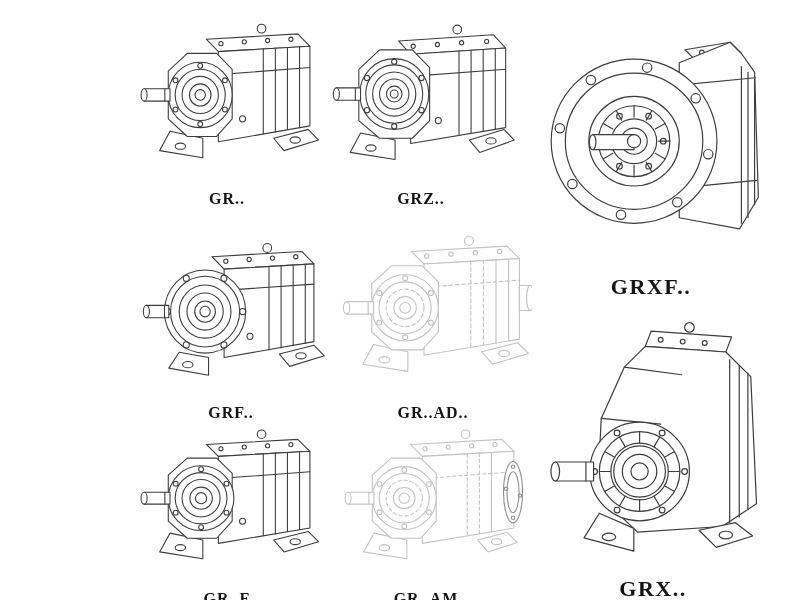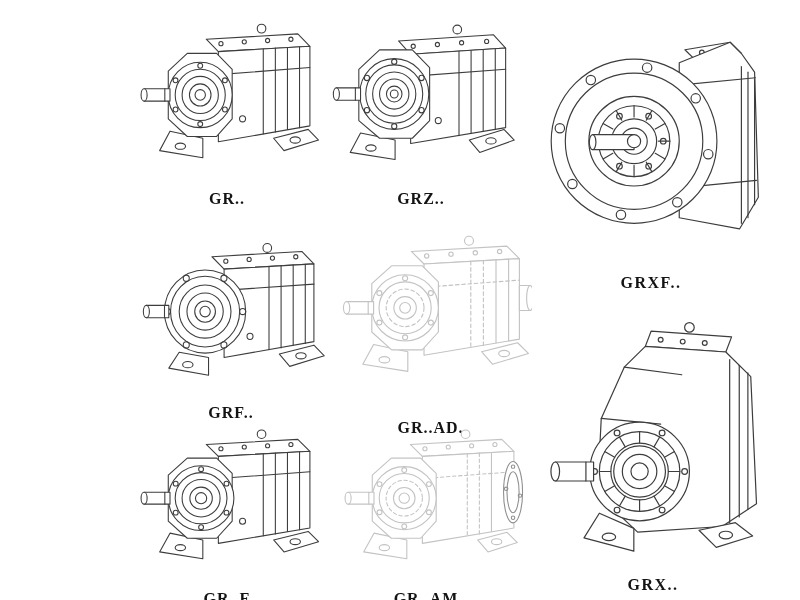--- a/index.html
+++ b/index.html
@@ -1,20 +1,20 @@
 <!DOCTYPE html>
 <html><head>
 <meta charset="utf-8">
 <style>
   html,body{margin:0;padding:0;background:#ffffff;}
   #canvas{position:relative;width:800px;height:600px;background:#ffffff;overflow:hidden;
           font-family:"Liberation Serif",serif;}
   .cell{position:absolute;display:flex;flex-direction:column;align-items:center;}
   .lbl{font-weight:700;font-size:16px;color:#141414;letter-spacing:1px;margin-top:4px;white-space:nowrap;}
-  .lbl.big{font-size:16px;letter-spacing:1.5px;}
+  .lbl.big{font-size:22px;letter-spacing:1.5px;}
   svg{display:block;}
   .draw{stroke:#3d3d3d;fill:none;stroke-width:1.25;stroke-linejoin:round;stroke-linecap:round;}
   .draw .f{fill:#ffffff;}
   .faded .draw{stroke:#c3c3c3;}
   .faded .draw .accent{stroke:#8f8f8f;}
 </style>
 </head>
 <body>
 
 <div id="canvas">
@@ -185,21 +185,21 @@
           <circle cx="80" cy="90" r="12"></circle>
           <circle cx="80" cy="90" r="6"></circle>
         <polygon class="f" points="12,83 38,83 38,97 12,97"></polygon>
         <ellipse cx="12" cy="90" rx="3.5" ry="7" class="f"></ellipse>
           <line x1="33" y1="83" x2="33" y2="97"></line>
       </g>
     </svg>
     <figcaption class="lbl">GRF..</figcaption>
   </figure>
 
-  <figure class="cell faded" style="left:294px;top:214px;gap:15px;">
+  <figure class="cell faded" style="left:294px;top:214px;">
     <svg width="198" height="170" viewBox="0 0 220 190" preserveAspectRatio="none">
       <g class="draw">
         <circle cx="150" cy="12" r="5" class="f"></circle>
         <polygon class="f" points="86,24 192,18 206,32 100,38"></polygon>
         <circle cx="103" cy="29" r="2.4"></circle>
           <circle cx="130" cy="27" r="2.4"></circle>
           <circle cx="157" cy="25.5" r="2.4"></circle>
           <circle cx="184" cy="24" r="2.4"></circle>
         <polygon class="f" points="100,38 206,32 206,122 100,140"></polygon>
         <line x1="152" y1="35" x2="152" y2="131" stroke-dasharray="4 3"></line>

